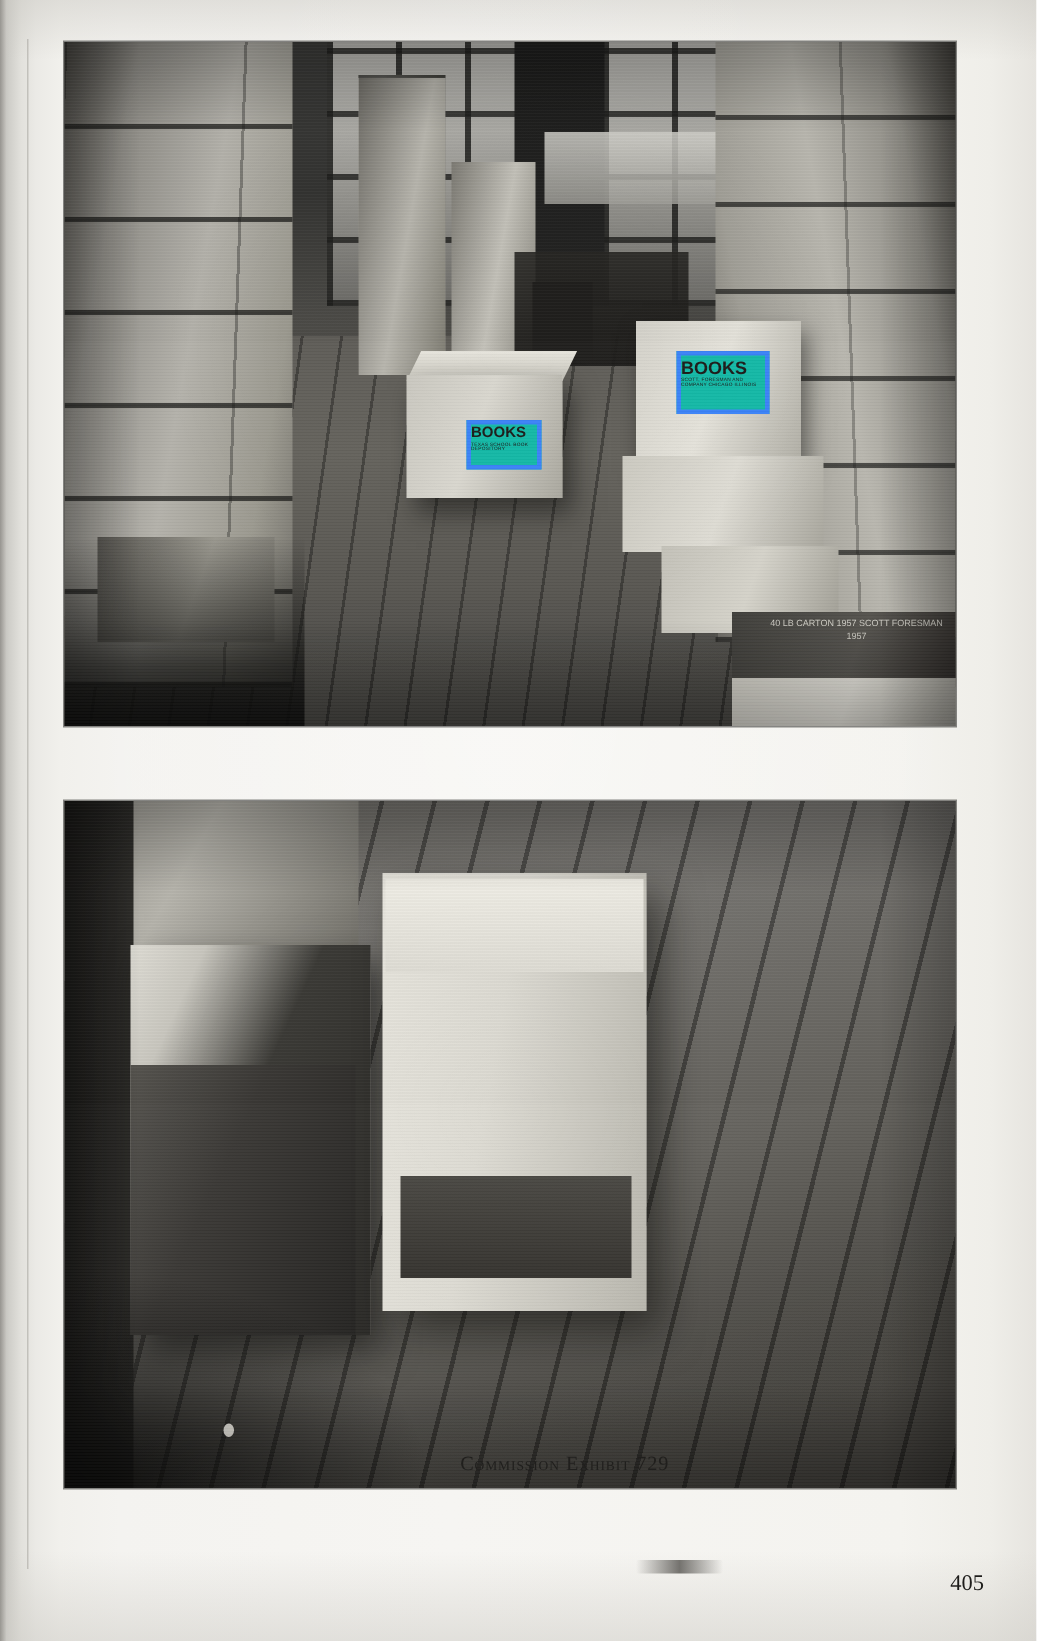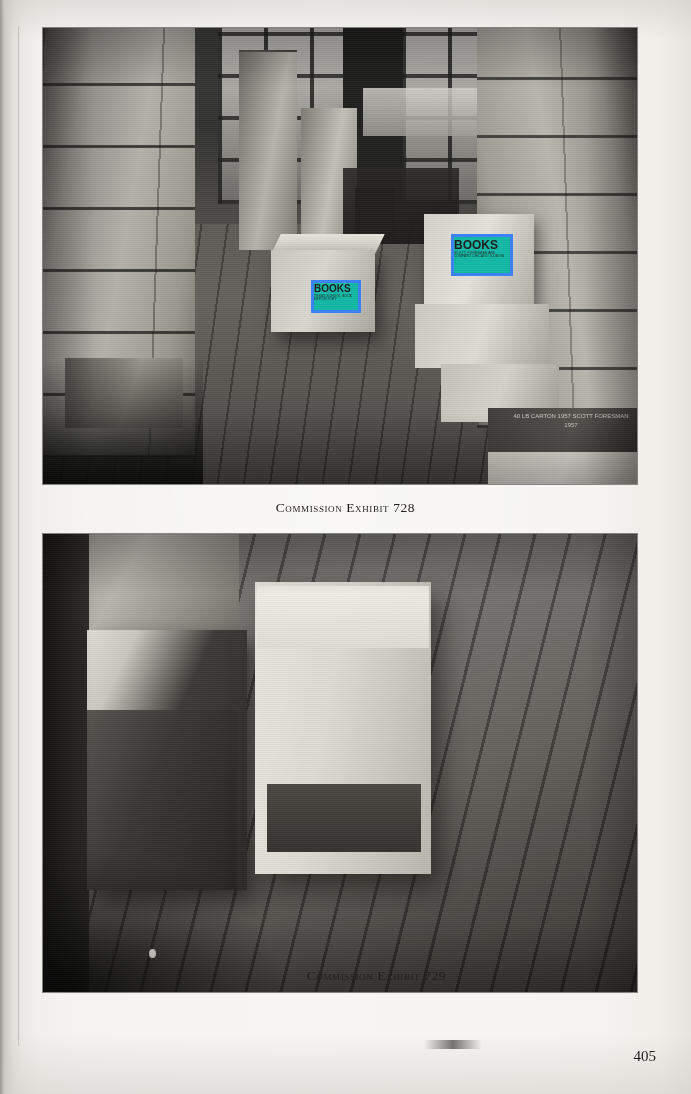--- a/index.html
+++ b/index.html
@@ -389,21 +389,20 @@
       <div id="p1-box-r4-txt">40 LB CARTON 1957 SCOTT FORESMAN 1957</div>
       <div id="p1-box-r5"></div>
       <div id="p1-box-left-low"></div>
       <div id="p1-left-shadow"></div>
 
       <div class="grain"></div>
       <div class="grain2"></div>
     </div>
   </div>
 
-  <div class="caption" id="caption-1">Commission Exhibit 728</div>
 
   <div class="plate" id="plate-2">
     <div class="photo-inner">
       <div id="p2-base"></div>
       <div id="p2-wallbox"></div>
       <div id="p2-wall-dark"></div>
       <div id="p2-box-left"></div>
       <div id="p2-box-left2"></div>
       <div id="p2-box-main"></div>
       <div id="p2-box-main-flap"></div>

